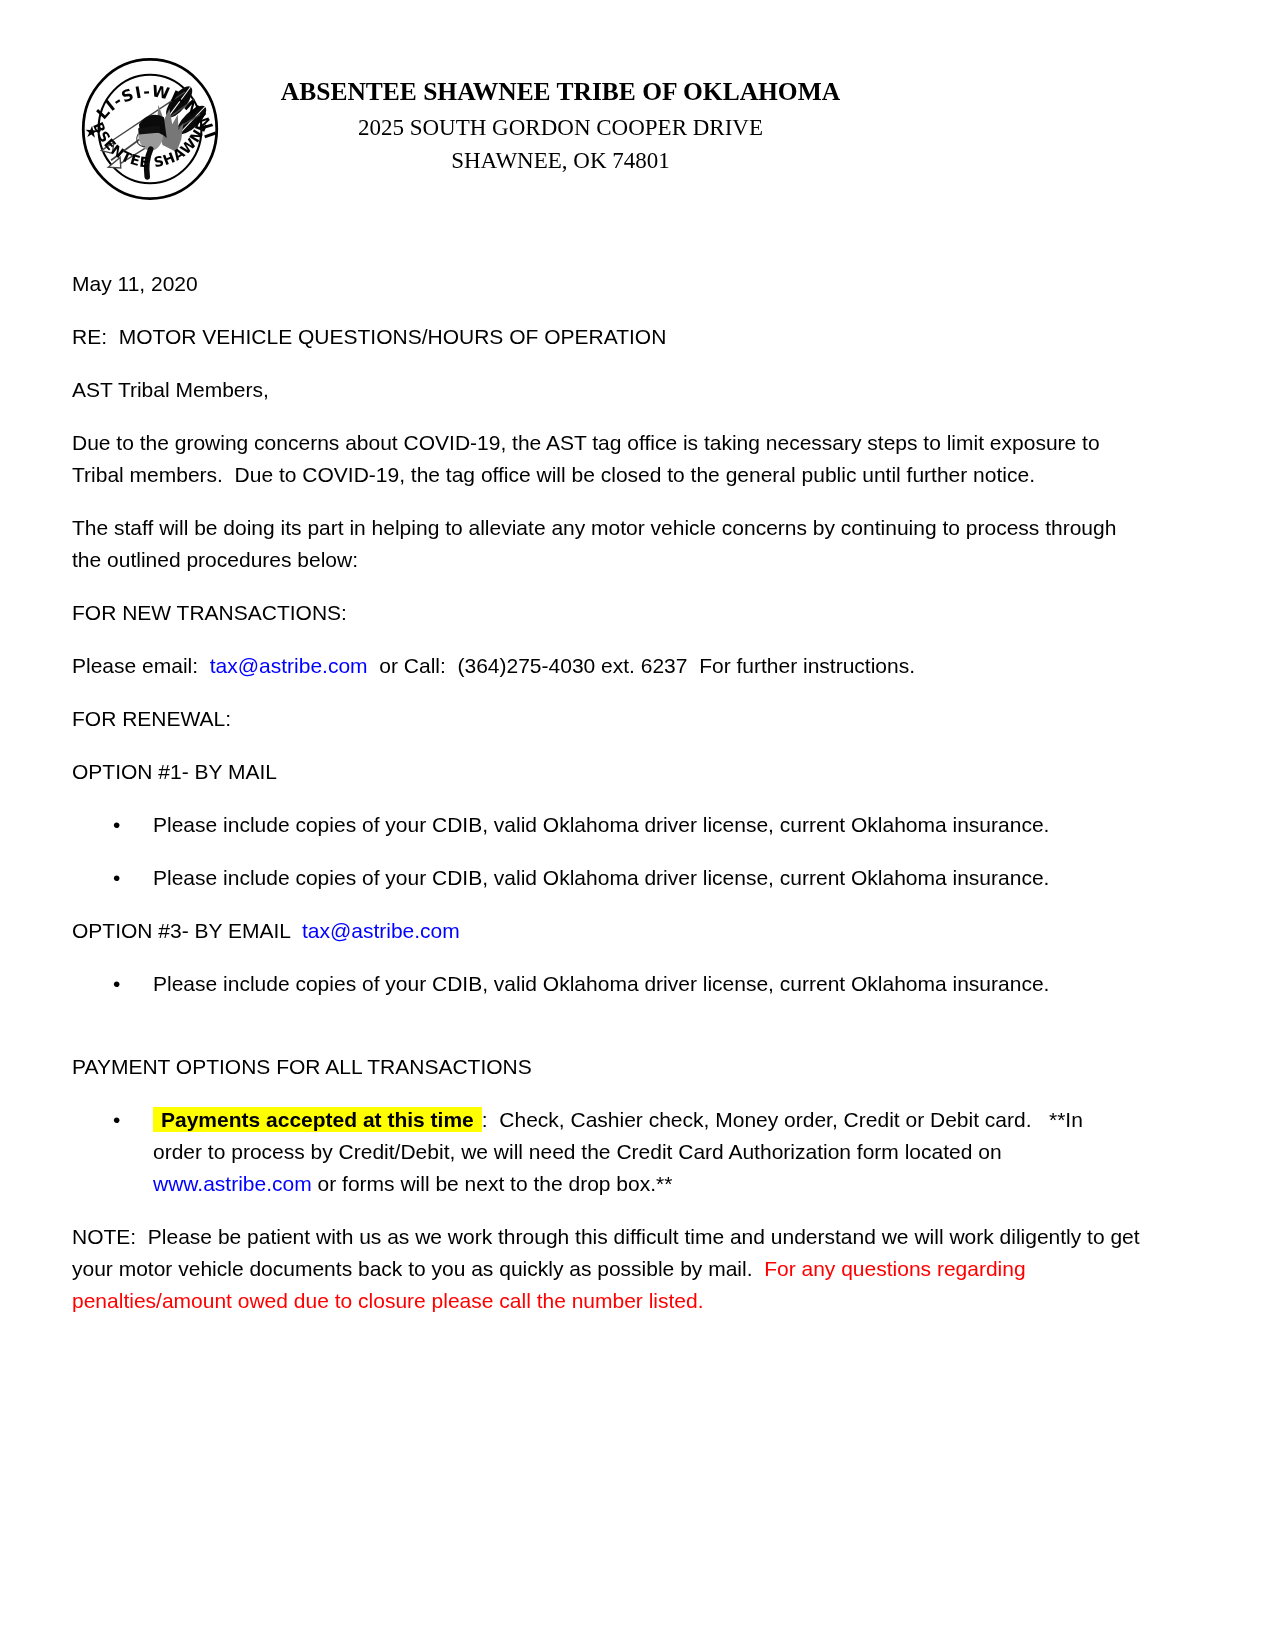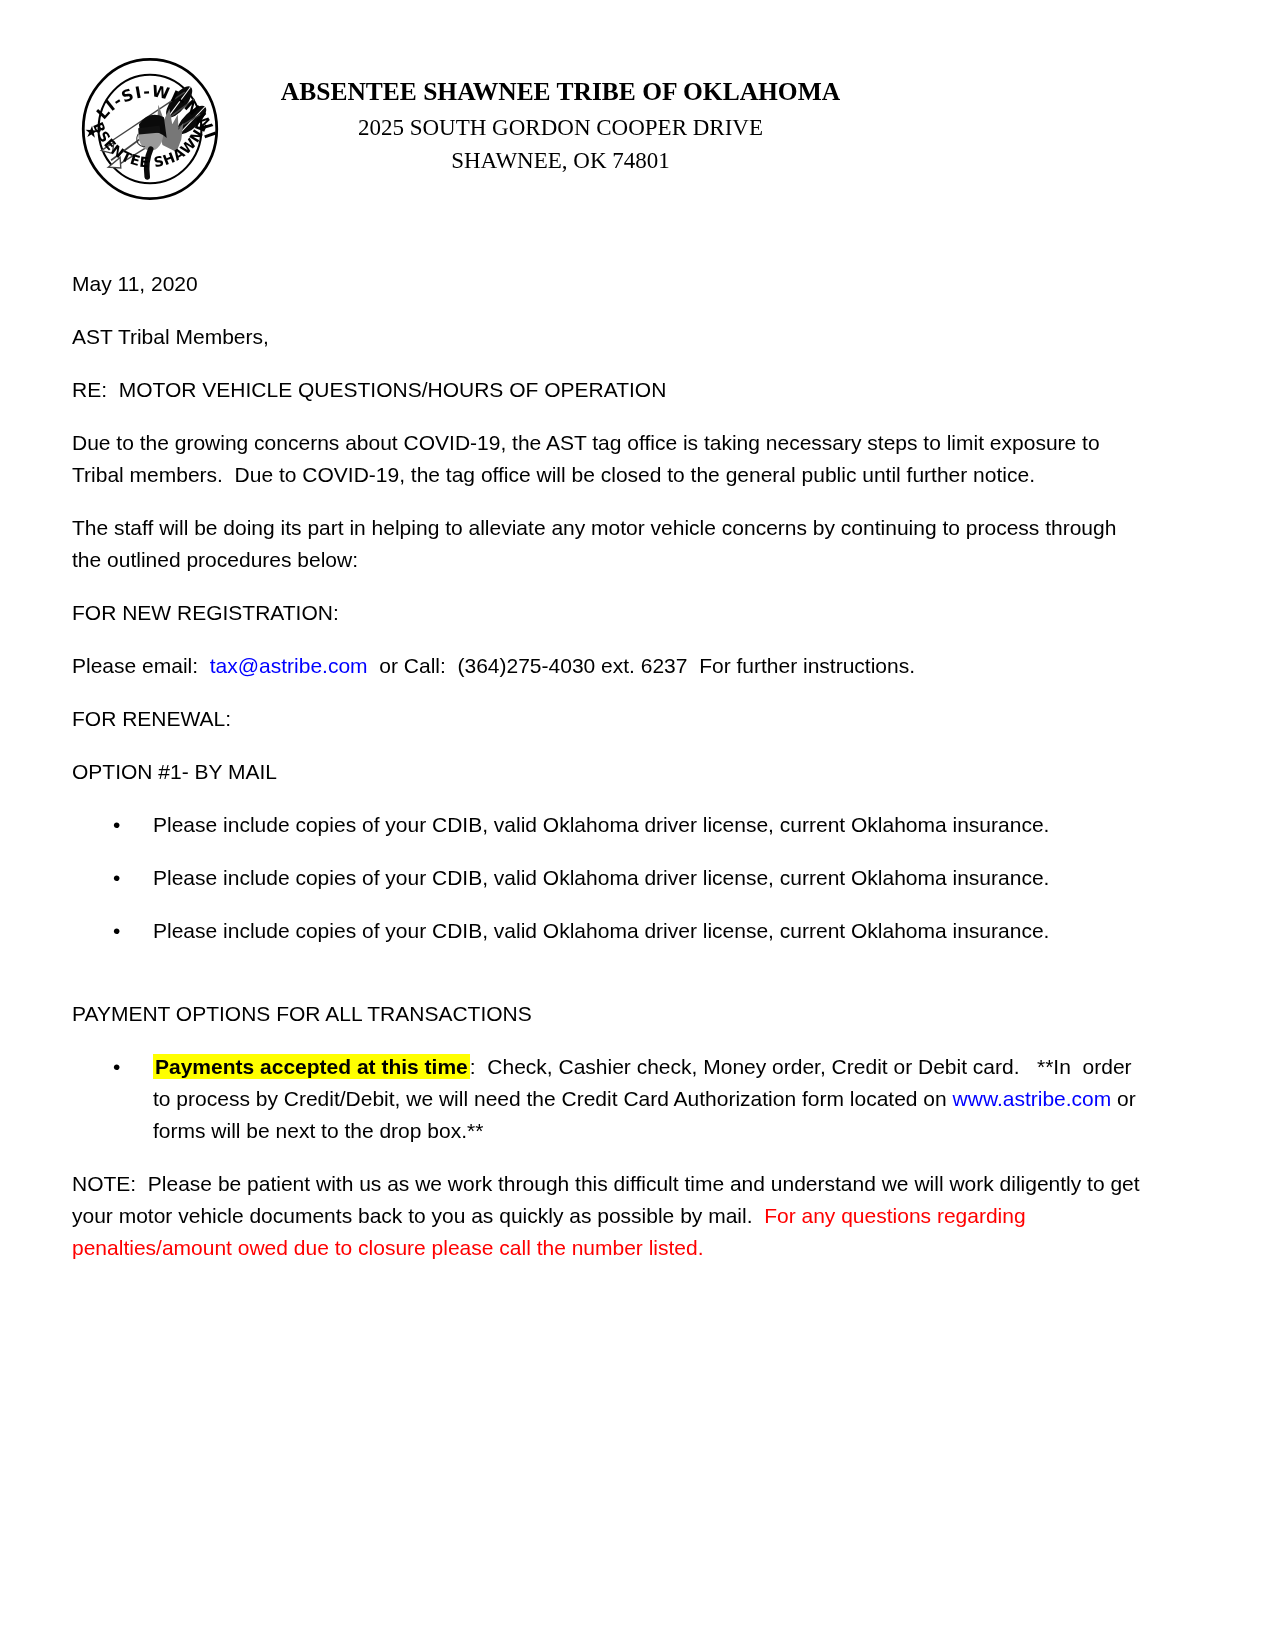--- a/index.html
+++ b/index.html
@@ -64,21 +64,21 @@
     font-size: 21px;
   }
   .hours { text-align: center; margin: 0 0 17px 0; }
   .hours div { line-height: 30px; margin: 0; }
   .b { font-weight: bold; }
   .u { }
   .link {
     color: #0000FF;
     cursor: pointer;
   }
-  .hl { padding: 1px 2px; }
+  .hl { padding: 1px 8px; }
   .payment-heading { margin-top: 51px !important; }
 </style>
 </head>
 <body>
 
 <div class="page">
 
   <div class="letterhead">
     <div class="seal">
       <svg viewBox="0 0 200 210" width="140" height="146">
@@ -121,44 +121,45 @@
     <div class="head-text">
       <div class="org-name">ABSENTEE SHAWNEE TRIBE OF OKLAHOMA</div>
       <div class="addr addr-first">2025 SOUTH GORDON COOPER DRIVE</div>
       <div class="addr">SHAWNEE, OK 74801</div>
     </div>
   </div>
 
   <div class="doc-body">
     <p>May 11, 2020</p>
 
+    <p>RE:  MOTOR VEHICLE QUESTIONS/HOURS OF OPERATION</p>
+
     <p>AST Tribal Members,</p>
-
-    <p>RE:  MOTOR VEHICLE QUESTIONS/HOURS OF OPERATION</p>
 
     <p><span>Due to the growing concerns about COVID-19, the AST tag office is taking necessary steps to limit exposure to Tribal members.  Due to COVID-19, </span><span class="u">the tag office will be closed to the general public until further notice</span><span>.</span></p>
 
 
     <p>The staff will be doing its part in helping to alleviate any motor vehicle concerns by continuing to process through the outlined procedures below:</p>
 
-    <p>FOR NEW REGISTRATION:</p>
+    <p>FOR NEW TRANSACTIONS:</p>
 
     <p><span>Please email:  </span><a class="link" style="color: rgb(0, 0, 255);">tax@astribe.com</a><span>  or Call:  (364)275-4030 ext. 6237  For further instructions.</span></p>
 
     <p>FOR RENEWAL:</p>
 
     <p>OPTION #1- BY MAIL</p>
     <ul>
       <li>Please include copies of your CDIB, valid Oklahoma driver license, current Oklahoma insurance.</li>
     </ul>
 
     <ul>
       <li>Please include copies of your CDIB, valid Oklahoma driver license, current Oklahoma insurance.</li>
     </ul>
 
+    <p><span>OPTION #3- BY EMAIL  </span><a class="link" style="color: rgb(0, 0, 255);">tax@astribe.com</a></p>
     <ul>
       <li>Please include copies of your CDIB, valid Oklahoma driver license, current Oklahoma insurance.</li>
     </ul>
 
     <p class="payment-heading">PAYMENT OPTIONS FOR ALL TRANSACTIONS</p>
     <ul>
       <li><span class="hl b" style="background: rgb(255, 255, 0);">Payments accepted at this time</span><span>:  Check, Cashier check, Money order, Credit or Debit card.   **In  order to process by Credit/Debit, we will need the Credit Card Authorization form located on </span><a class="link" style="color: rgb(0, 0, 255);">www.astribe.com</a><span> or forms will be next to the drop box.**</span></li>
     </ul>
 
     <p><span>NOTE:  Please be patient with us as we work through this difficult time and understand we will work diligently to get your motor vehicle documents back to you as quickly as possible by mail.  </span><span class="red-text" style="color: rgb(255, 0, 0);">For any questions regarding penalties/amount owed due to closure please call the number listed.</span></p>

